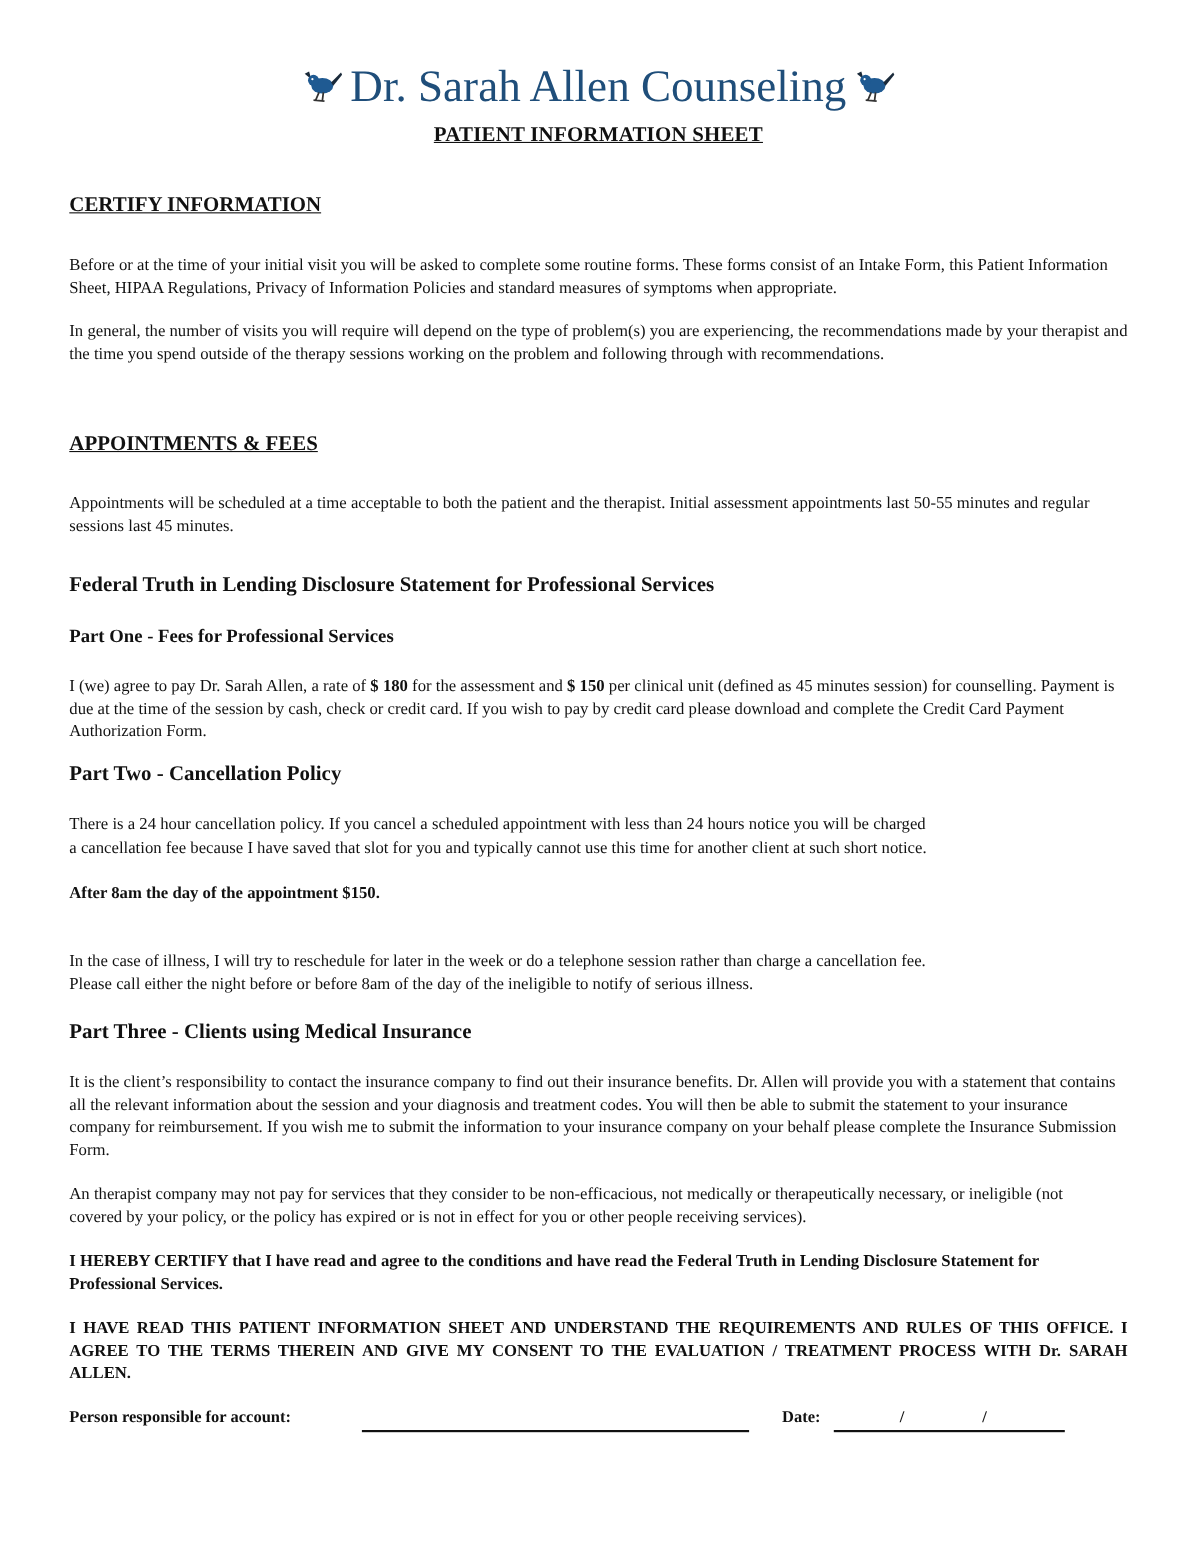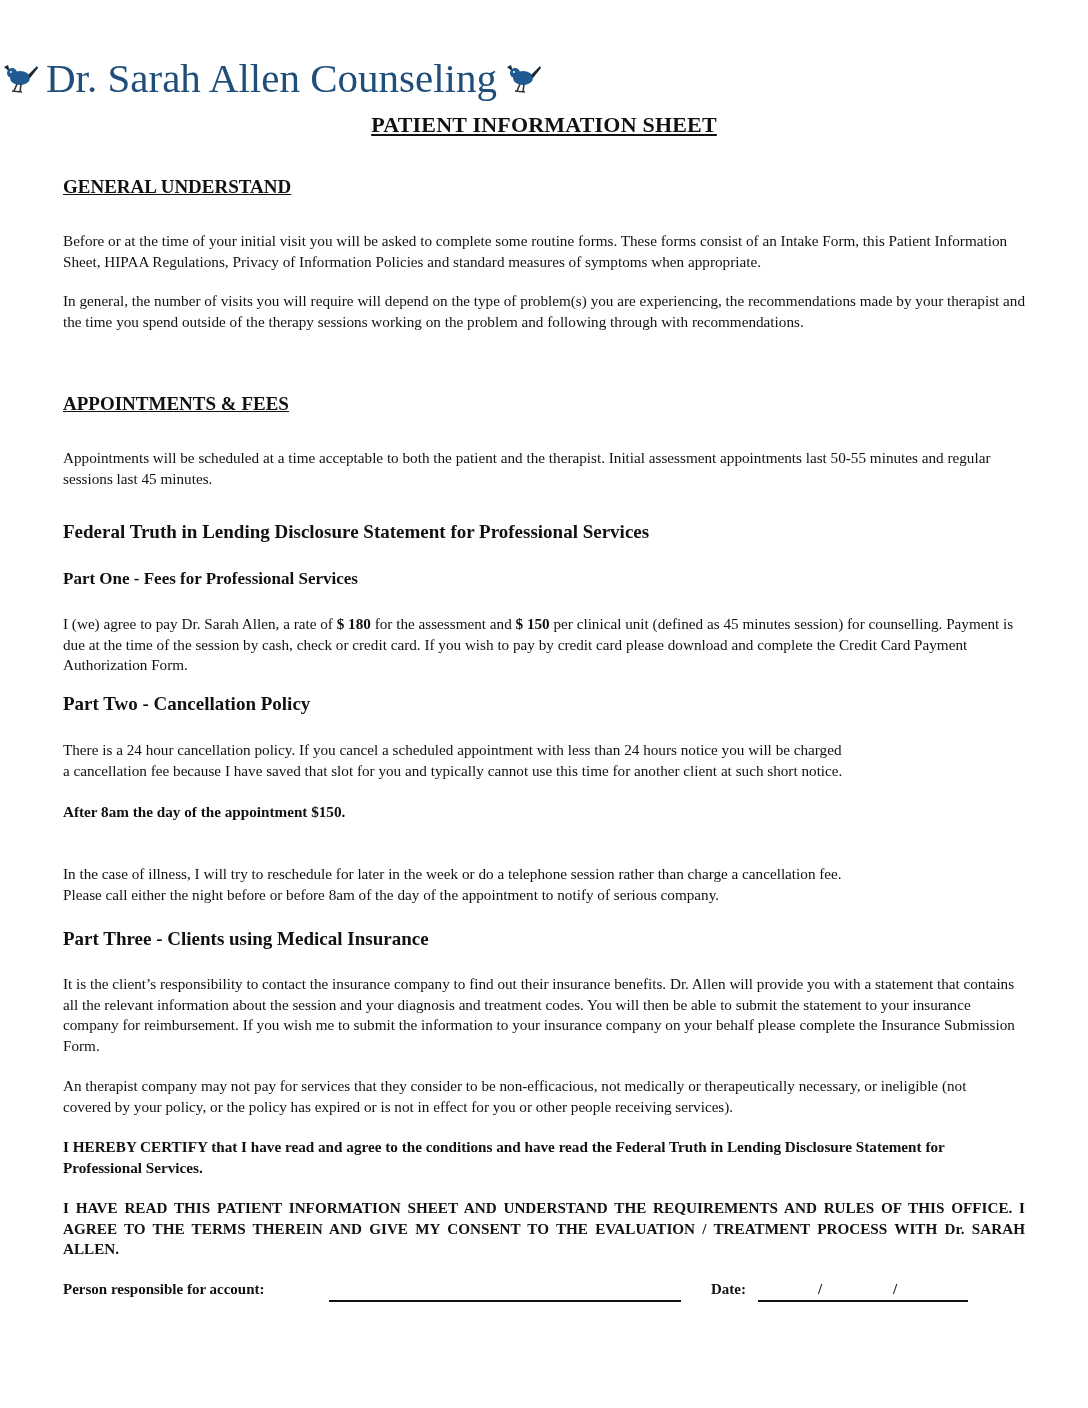--- a/index.html
+++ b/index.html
@@ -1,24 +1,24 @@
 <!DOCTYPE html>
 <html><head>
 <meta charset="utf-8">
 <style>
   html, body { margin: 0; padding: 0; background: #ffffff; }
   body { width: 1088px; height: 1408px; position: relative; overflow: hidden;
          font-family: "Liberation Serif", "DejaVu Serif", serif; color: #111; }
   .abs { position: absolute; }
-  .brand { left: 0; width: 1088px; top: 58px; }
+  .brand { left: 0; width: 1088px; top: 58px; text-align: center; }
   .brand-inner { display: inline-flex; align-items: center; gap: 6px; }
   .brand-title { font-size: 41px; color: #1f4e7a; line-height: 1; }
   .bird { width: 40px; height: 36px; display: inline-block; }
   .sheet-title { left: 0; width: 1088px; top: 112px; text-align: center;
-                 font-size: 22px; font-weight: bold; text-decoration: underline; letter-spacing: 0.2px; }
+                 font-size: 19px; font-weight: bold; text-decoration: underline; letter-spacing: 0.2px; }
   .section-h { left: 63px; font-size: 19px; font-weight: bold; text-decoration: underline; }
   .para { left: 63px; width: 962px; font-size: 15.2px; line-height: 20.5px; }
   .justify { text-align: justify; text-align-last: left; }
   .sub-u { left: 63px; font-size: 19px; font-weight: bold; }
   .part-h { left: 63px; font-size: 17px; font-weight: bold; }
   .part-h.lg { font-size: 19px; }
   .bold { font-weight: bold; }
   .sig-row { left: 63px; top: 1281px; font-size: 15px; font-weight: bold; width: 960px; height: 26px; }
   .sig-label { position: absolute; left: 0; top: 0; }
   .sig-line { position: absolute; top: 19px; height: 0; border-bottom: 2px solid #111; }
@@ -43,42 +43,42 @@
       <ellipse cx="20" cy="17" rx="10" ry="7" fill="#1f5a92"></ellipse>
       <circle cx="12" cy="12" r="5" fill="#1f5a92"></circle>
       <path d="M28 14 L37 5 L38 7 L30 17 Z" fill="#1a2a3a"></path>
       <path d="M17 23 L14 30 M21 23 L20 31 M12 30 L22 31" stroke="#333" stroke-width="1.6" fill="none"></path>
       <circle cx="11" cy="11" r="1" fill="#fff"></circle>
     </svg>
   </span>
 </div>
 <div class="abs sheet-title">PATIENT INFORMATION SHEET</div>
 
-<div class="abs section-h" style="top:176px">GENERAL UNDERSTAND</div>
+<div class="abs section-h" style="top:176px">CERTIFY INFORMATION</div>
 <div class="abs para" style="top:231px">Before or at the time of your initial visit you will be asked to complete some routine forms. These forms consist of an Intake Form, this Patient Information Sheet, HIPAA Regulations, Privacy of Information Policies and standard measures of symptoms when appropriate.</div>
 <div class="abs para justify" style="top:291px">In general, the number of visits you will require will depend on the type of problem(s) you are experiencing, the recommendations made by your therapist and the time you spend outside of the therapy sessions working on the problem and following through with recommendations.</div>
 
 <div class="abs section-h" style="top:393px">APPOINTMENTS &amp; FEES</div>
 <div class="abs para" style="top:448px; width:950px">Appointments will be scheduled at a time acceptable to both the patient and the therapist. Initial assessment appointments last 50-55 minutes and regular sessions last 45 minutes.</div>
 <div class="abs sub-u" style="top:521px">Federal Truth in Lending Disclosure Statement for Professional Services</div>
 
 <div class="abs part-h" style="top:569px">Part One - Fees for Professional Services</div>
 <div class="abs para" style="top:614px; width:960px"><span>I (we) agree to pay Dr. Sarah Allen, a rate of </span><span class="bold">$ 180</span><span> for the assessment and </span><span class="bold">$ 150</span><span> per clinical unit (defined as 45 minutes session) for counselling. Payment is due at the time of the session by cash, check or credit card. If you wish to pay by credit card please download and complete the Credit Card Payment Authorization Form.</span></div>
 
 <div class="abs part-h lg" style="top:693px">Part Two - Cancellation Policy</div>
 <div class="abs para" style="top:740px">
   <div>There is a 24 hour cancellation policy. If you cancel a scheduled appointment with less than 24 hours notice you will be charged</div>
   <div>a cancellation fee because I have saved that slot for you and typically cannot use this time for another client at such short notice.</div>
 </div>
 <div class="abs para bold" style="top:802px">
   <div>After 8am the day of the appointment $150.</div>
 </div>
 <div class="abs para" style="top:864px">
   <div>In the case of illness, I will try to reschedule for later in the week or do a telephone session rather than charge a cancellation fee.</div>
-  <div>Please call either the night before or before 8am of the day of the appointment to notify of serious company.</div>
+  <div>Please call either the night before or before 8am of the day of the ineligible to notify of serious illness.</div>
 </div>
 
 <div class="abs part-h lg" style="top:928px">Part Three - Clients using Medical Insurance</div>
 <div class="abs para" style="top:974px; width:955px">It is the client’s responsibility to contact the insurance company to find out their insurance benefits. Dr. Allen will provide you with a statement that contains all the relevant information about the session and your diagnosis and treatment codes. You will then be able to submit the statement to your insurance company for reimbursement. If you wish me to submit the information to your insurance company on your behalf please complete the Insurance Submission Form.</div>
 <div class="abs para" style="top:1076px; width:950px">An therapist company may not pay for services that they consider to be non-efficacious, not medically or therapeutically necessary, or ineligible (not covered by your policy, or the policy has expired or is not in effect for you or other people receiving services).</div>
 
 <div class="abs para bold" style="top:1137px; width:940px">I HEREBY CERTIFY that I have read and agree to the conditions and have read the Federal Truth in Lending Disclosure Statement for Professional Services.</div>
 <div class="abs para bold justify" style="top:1198px; width:962px">I HAVE READ THIS PATIENT INFORMATION SHEET AND UNDERSTAND THE REQUIREMENTS AND RULES OF THIS OFFICE. I AGREE TO THE TERMS THEREIN AND GIVE MY CONSENT TO THE EVALUATION / TREATMENT PROCESS WITH Dr. SARAH ALLEN.</div>
 
 <div class="abs sig-row">

